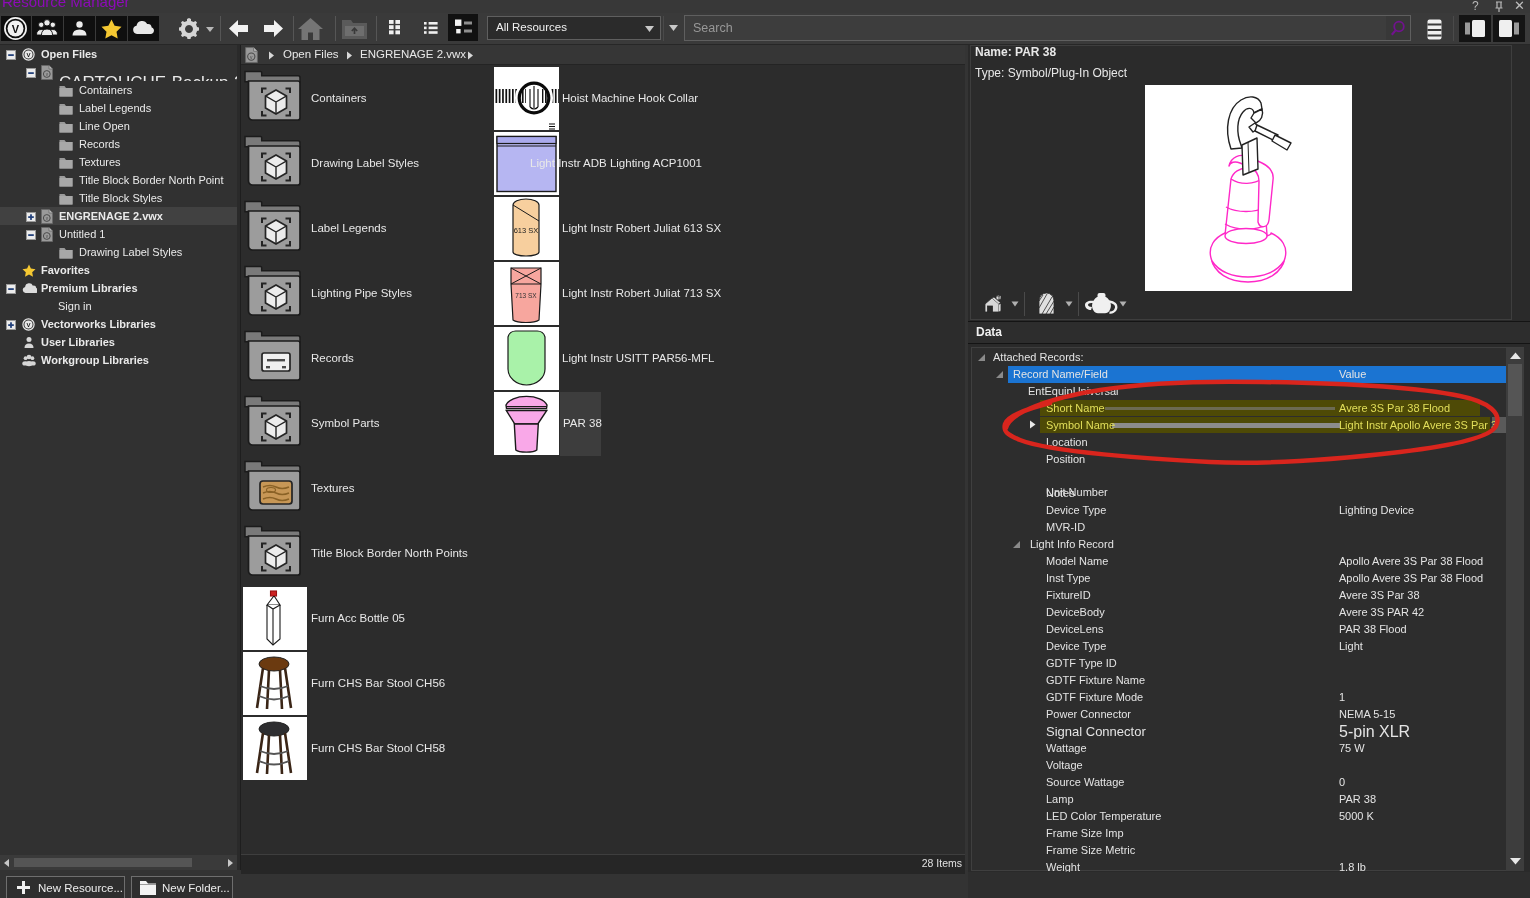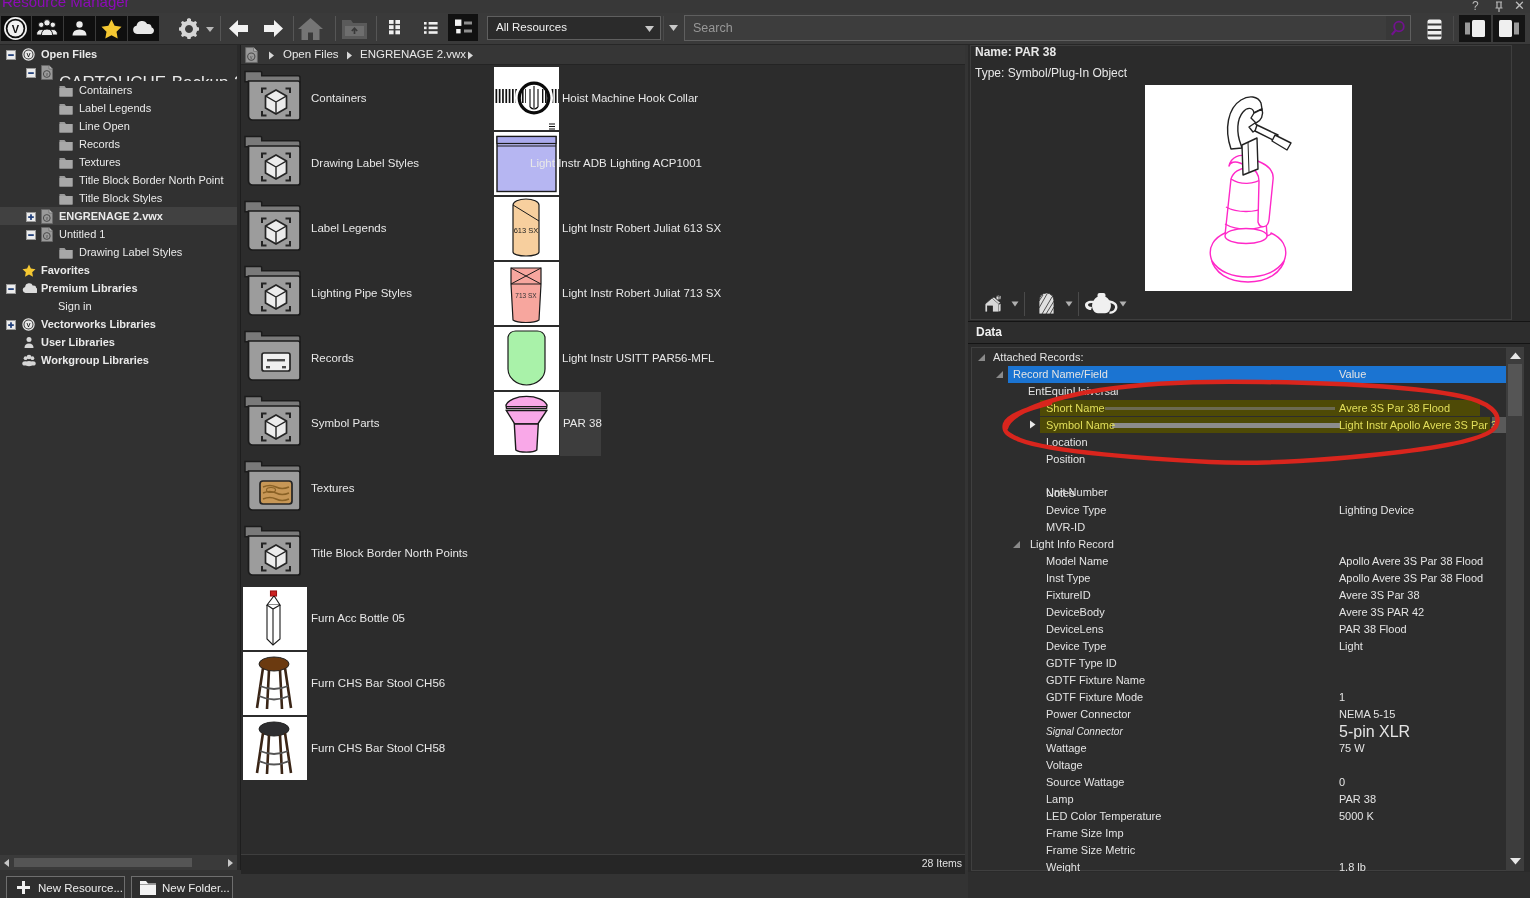--- a/index.html
+++ b/index.html
@@ -608,21 +608,21 @@
 <div class="abs" style="left:1046px;top:622px;font-size:11px;line-height:15px;white-space:nowrap;color:#e4e4e4;">DeviceLens</div>
 <div class="abs" style="left:1339px;top:622px;font-size:11px;line-height:15px;white-space:nowrap;max-width:156px;overflow:hidden;color:#e4e4e4;">PAR 38 Flood</div>
 <div class="abs" style="left:1046px;top:639px;font-size:11px;line-height:15px;white-space:nowrap;color:#e4e4e4;">Device Type</div>
 <div class="abs" style="left:1339px;top:639px;font-size:11px;line-height:15px;white-space:nowrap;max-width:156px;overflow:hidden;color:#e4e4e4;">Light</div>
 <div class="abs" style="left:1046px;top:656px;font-size:11px;line-height:15px;white-space:nowrap;color:#e4e4e4;">GDTF Type ID</div>
 <div class="abs" style="left:1046px;top:673px;font-size:11px;line-height:15px;white-space:nowrap;color:#e4e4e4;">GDTF Fixture Name</div>
 <div class="abs" style="left:1046px;top:690px;font-size:11px;line-height:15px;white-space:nowrap;color:#e4e4e4;">GDTF Fixture Mode</div>
 <div class="abs" style="left:1339px;top:690px;font-size:11px;line-height:15px;white-space:nowrap;max-width:156px;overflow:hidden;color:#e4e4e4;">1</div>
 <div class="abs" style="left:1046px;top:707px;font-size:11px;line-height:15px;white-space:nowrap;color:#e4e4e4;">Power Connector</div>
 <div class="abs" style="left:1339px;top:707px;font-size:11px;line-height:15px;white-space:nowrap;max-width:156px;overflow:hidden;color:#e4e4e4;">NEMA 5-15</div>
-<div class="abs" style="left:1046px;top:724px;font-size:10px;line-height:15px;white-space:nowrap;color:#e4e4e4;font-style:italic;">Signal Connector</div>
+<div class="abs" style="left:1046px;top:724px;font-size:13px;line-height:15px;white-space:nowrap;color:#e4e4e4;">Signal Connector</div>
 <div class="abs" style="left:1339px;top:724px;font-size:16px;line-height:15px;white-space:nowrap;max-width:156px;overflow:hidden;color:#e4e4e4;">5-pin XLR</div>
 <div class="abs" style="left:1046px;top:741px;font-size:11px;line-height:15px;white-space:nowrap;color:#e4e4e4;">Wattage</div>
 <div class="abs" style="left:1339px;top:741px;font-size:11px;line-height:15px;white-space:nowrap;max-width:156px;overflow:hidden;color:#e4e4e4;">75 W</div>
 <div class="abs" style="left:1046px;top:758px;font-size:11px;line-height:15px;white-space:nowrap;color:#e4e4e4;">Voltage</div>
 <div class="abs" style="left:1046px;top:775px;font-size:11px;line-height:15px;white-space:nowrap;color:#e4e4e4;">Source Wattage</div>
 <div class="abs" style="left:1339px;top:775px;font-size:11px;line-height:15px;white-space:nowrap;max-width:156px;overflow:hidden;color:#e4e4e4;">0</div>
 <div class="abs" style="left:1046px;top:792px;font-size:11px;line-height:15px;white-space:nowrap;color:#e4e4e4;">Lamp</div>
 <div class="abs" style="left:1339px;top:792px;font-size:11px;line-height:15px;white-space:nowrap;max-width:156px;overflow:hidden;color:#e4e4e4;">PAR 38</div>
 <div class="abs" style="left:1046px;top:809px;font-size:11px;line-height:15px;white-space:nowrap;color:#e4e4e4;">LED Color Temperature</div>
 <div class="abs" style="left:1339px;top:809px;font-size:11px;line-height:15px;white-space:nowrap;max-width:156px;overflow:hidden;color:#e4e4e4;">5000 K</div>

